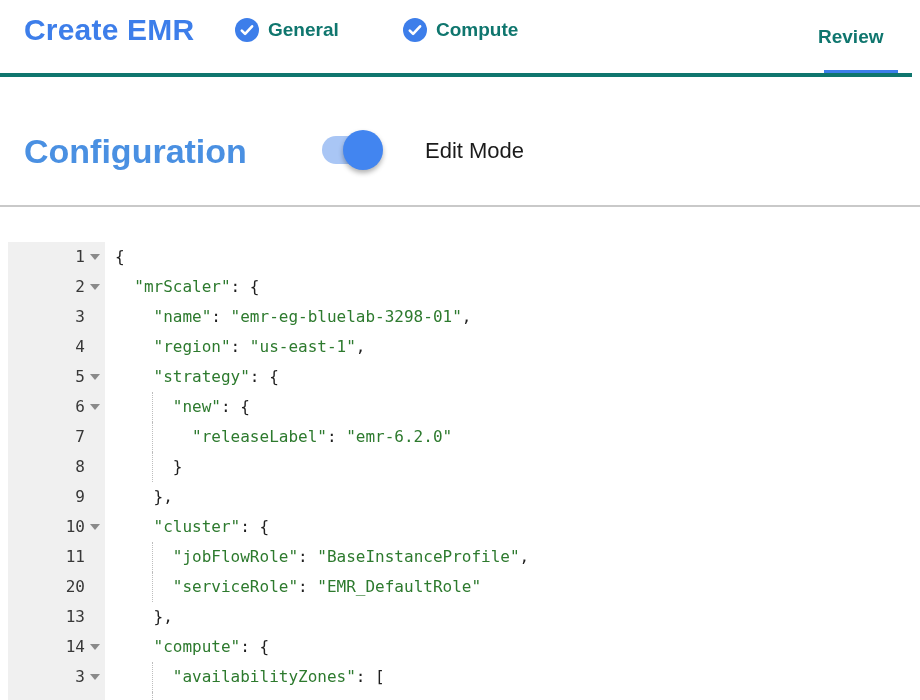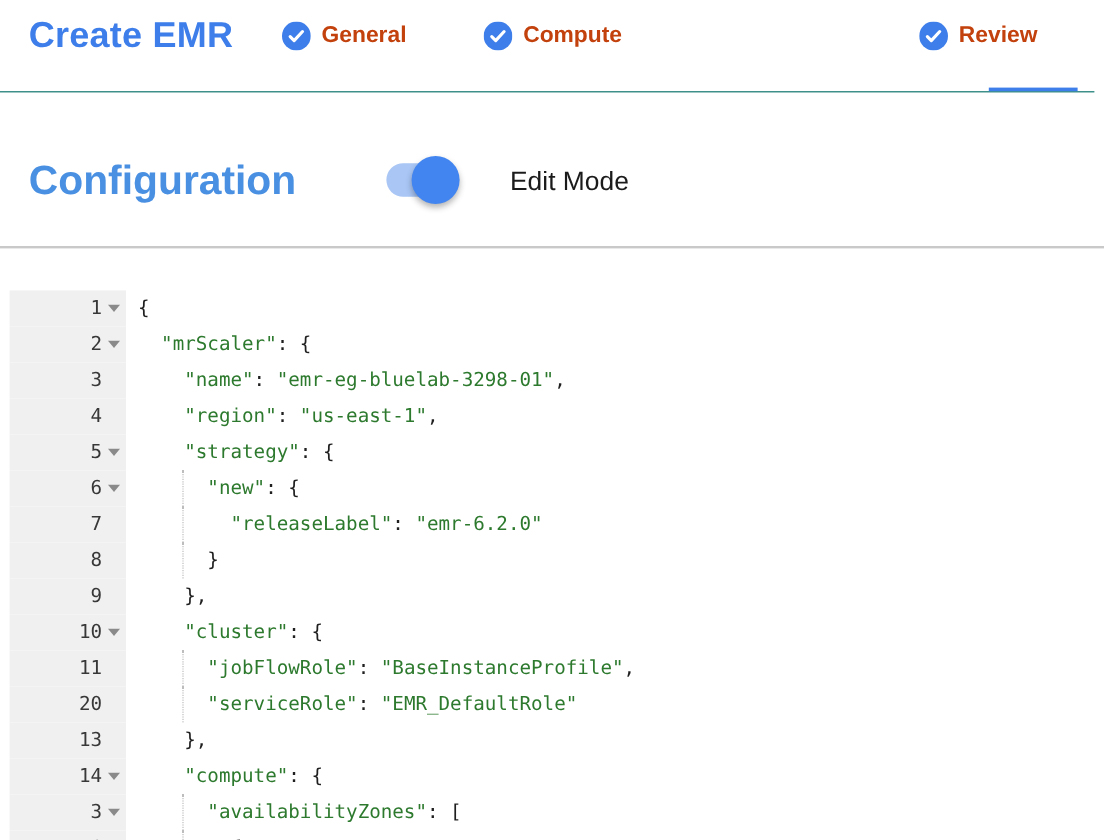--- a/index.html
+++ b/index.html
@@ -6,35 +6,35 @@
   html, body { margin: 0; padding: 0; }
   body {
     width: 920px; height: 700px; overflow: hidden; position: relative;
     background: #ffffff;
     font-family: "Liberation Sans", sans-serif;
   }
 
   
   .wizard-header {
     position: absolute; left: 0; top: 0; width: 912px; height: 77px;
-    background: #ffffff; border-bottom: 1px solid #0f766e;
+    background: #ffffff; border-bottom: 4px solid #0f766e;
   }
   .page-title {
     position: absolute; left: 24px; top: 13px;
     font-size: 30px; font-weight: 700; color: #3d7eea; letter-spacing: 0.2px;
   }
   .step {
     position: absolute; top: 17px; height: 26px;
     display: flex; align-items: center; gap: 9px; cursor: pointer;
   }
   .step-general { left: 235px; }
   .step-compute { left: 403px; }
   .step-scaling { left: 612px; }
-  .step-review  { left: 766px; }
-  .step-label { font-size: 19px; font-weight: 700; color: #c2410c; }
+  .step-review  { left: 818px; flex-direction: column; }
+  .step-label { font-size: 19px; font-weight: 700; color: #0f766e; }
   .check-icon { width: 24px; height: 24px; display: block; }
   .active-indicator {
     position: absolute; left: 824px; bottom: 0; width: 74px; height: 3px;
     background: #3d7eea;
   }
 
   
   .section-title {
     position: absolute; left: 24px; top: 132px;
     font-size: 34px; font-weight: 700; color: #4a90e2;

